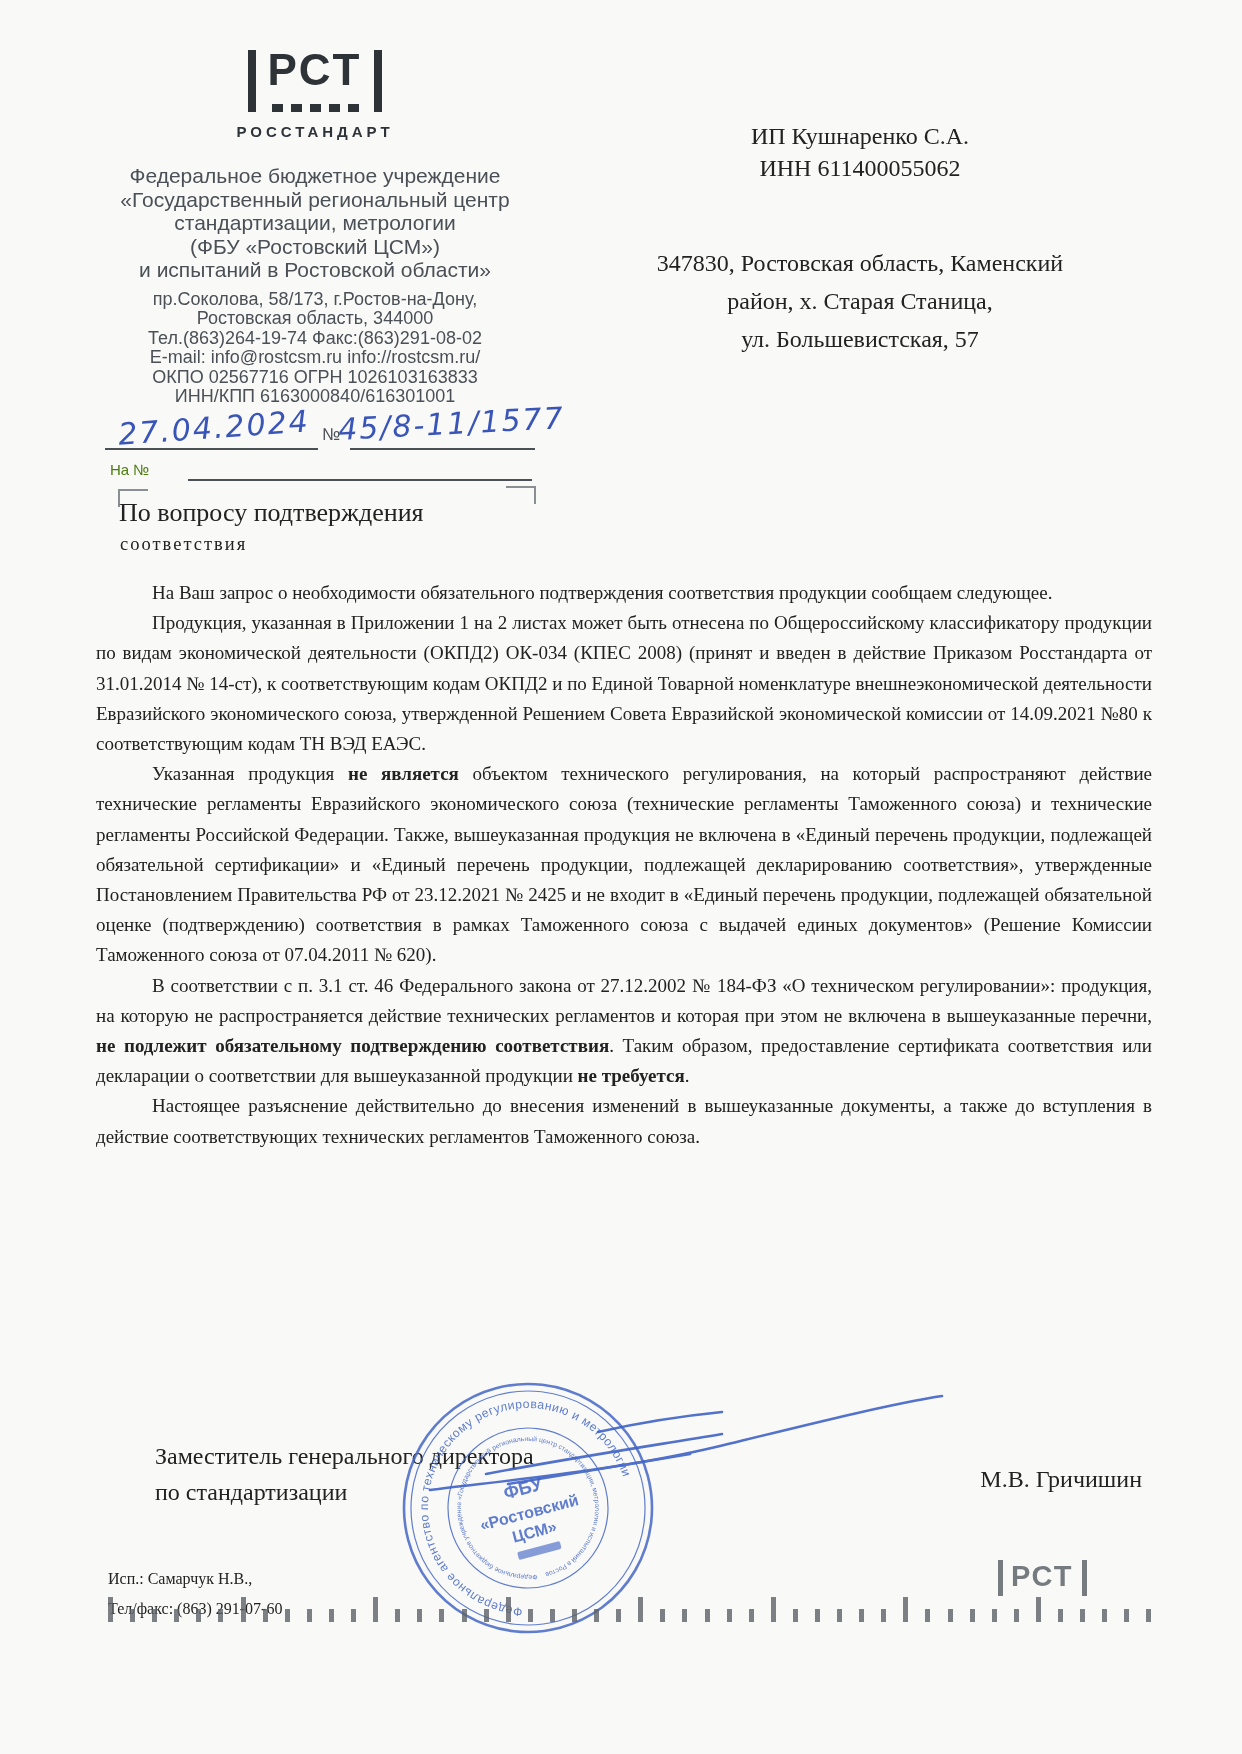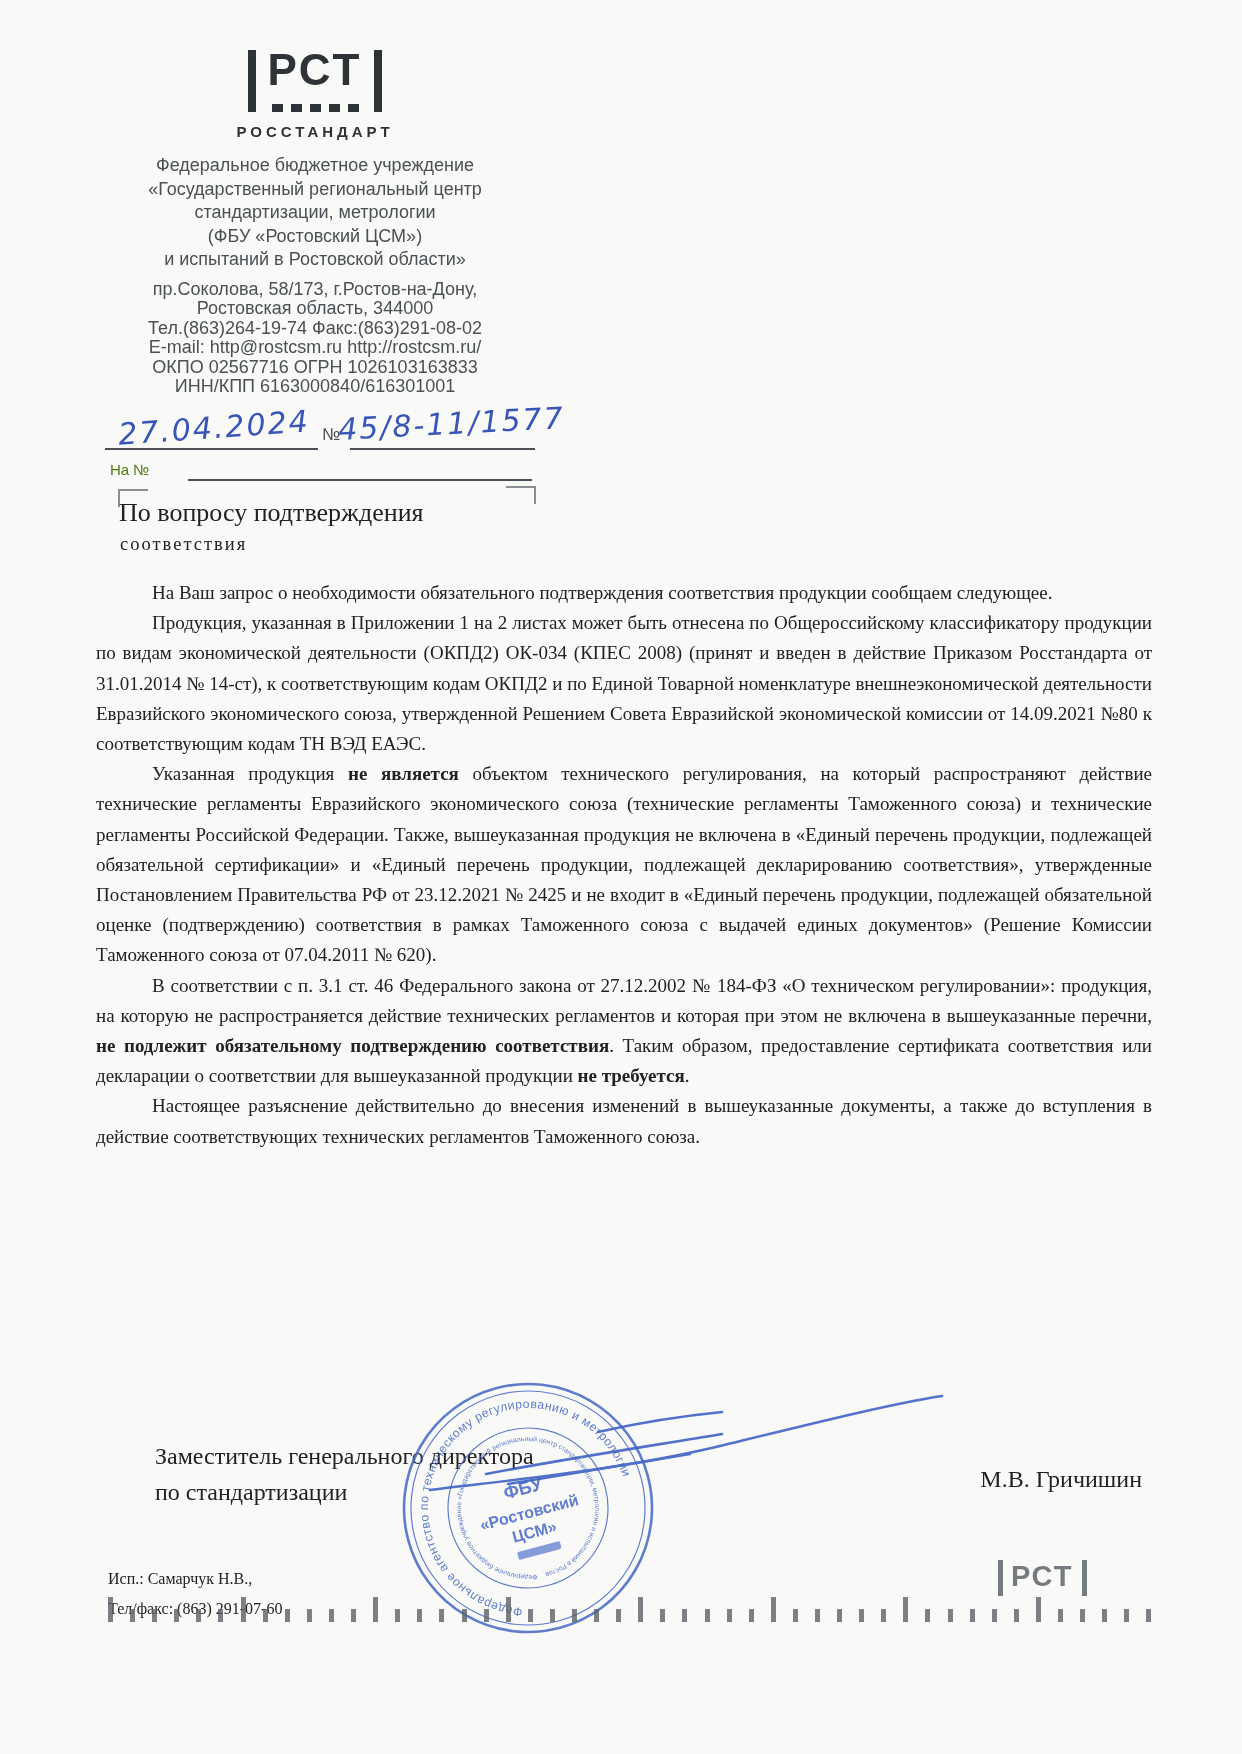--- a/index.html
+++ b/index.html
@@ -11,21 +11,21 @@
   
   .letterhead{position:absolute;left:95px;top:50px;width:440px;text-align:center;
     font-family:"Liberation Sans", sans-serif;color:#4a5056;}
   .logo{display:inline-flex;align-items:stretch;gap:12px;height:62px;}
   .logo .bar{width:8px;background:#2e3338;}
   .logo .logo-mid{display:flex;flex-direction:column;align-items:center;justify-content:space-between;}
   .logo .logo-letters{font-weight:bold;font-size:44px;line-height:40px;letter-spacing:3px;color:#2e3338;}
   .logo .logo-dashes{display:flex;gap:8px;margin-top:4px;}
   .logo .logo-dashes i{display:block;width:11px;height:8px;background:#2e3338;}
   .logo-caption{margin-top:7px;font-weight:bold;font-size:15px;letter-spacing:4px;color:#2e3338;}
-  .org-lines{margin-top:14px;font-size:18px;line-height:23.5px;}
+  .org-lines{margin-top:24px;font-size:21px;line-height:23.5px;}
   .contact-lines{margin-top:8px;font-size:18px;line-height:19.5px;}
   
   .hw{position:absolute;color:#3a55b8;font-style:italic;letter-spacing:2px;
       font-family:"DejaVu Sans", sans-serif;white-space:nowrap;}
   .hw-date{left:118px;top:410px;font-size:30px;transform:rotate(-4deg);}
   .hw-number{left:338px;top:406px;font-size:30px;transform:rotate(-3deg);}
   .ref-underline{position:absolute;height:0;border-bottom:2px solid #4a5056;}
   .u-date{left:105px;top:448px;width:213px;}
   .u-number{left:350px;top:448px;width:185px;}
   .no-label{position:absolute;left:322px;top:425px;font-family:"Liberation Sans",sans-serif;
@@ -92,37 +92,46 @@
         <div>Федеральное бюджетное учреждение</div>
         <div>«Государственный региональный центр</div>
         <div>стандартизации, метрологии</div>
         <div>(ФБУ «Ростовский ЦСМ»)</div>
         <div>и испытаний в Ростовской области»</div>
       </div>
     <div class="contact-lines">
         <div>пр.Соколова, 58/173, г.Ростов-на-Дону,</div>
         <div>Ростовская область, 344000</div>
         <div>Тел.(863)264-19-74 Факс:(863)291-08-02</div>
-        <div>E-mail: http@rostcsm.ru   http://rostcsm.ru/</div>
+        <div>E-mail: info@rostcsm.ru   info://rostcsm.ru/</div>
         <div>ОКПО 02567716  ОГРН 1026103163833</div>
         <div>ИНН/КПП 6163000840/616301001</div>
       </div>
   </div>
 
   <div class="hw hw-date">27.04.2024</div>
   <div class="hw hw-number">45/8-11/1577</div>
   <div class="ref-underline u-date"></div>
   <div class="no-label">№</div>
   <div class="ref-underline u-number"></div>
   <div class="na-label">На №</div>
   <div class="ref-underline u-na"></div>
 
   <div class="corner corner-left"></div>
   <div class="corner corner-right"></div>
 
+  <div class="recipient">
+    <div>ИП Кушнаренко С.А.</div>
+    <div>ИНН 611400055062</div>
+    <div class="addr">
+        <div>347830, Ростовская область, Каменский</div>
+        <div>район, х. Старая Станица,</div>
+        <div>ул. Большевистская, 57</div>
+      </div>
+  </div>
 
   <div class="subject1">По вопросу подтверждения</div>
   <div class="subject2">соответствия</div>
 
   <div class="body-text">
       <p class="para"><span>На Ваш запрос о необходимости обязательного подтверждения соответствия продукции сообщаем следующее.</span></p>
       <p class="para"><span>Продукция, указанная в Приложении 1 на 2 листах может быть отнесена по Общероссийскому классификатору продукции по видам экономической деятельности (ОКПД2) ОК-034 (КПЕС 2008) (принят и введен в действие Приказом Росстандарта от 31.01.2014 № 14-ст), к соответствующим кодам ОКПД2 и по Единой Товарной номенклатуре внешнеэкономической деятельности Евразийского экономического союза, утвержденной Решением Совета Евразийской экономической комиссии от 14.09.2021 №80 к соответствующим кодам ТН ВЭД ЕАЭС.</span></p>
       <p class="para"><span>Указанная продукция </span><b>не является</b><span> объектом технического регулирования, на который распространяют действие технические регламенты Евразийского экономического союза (технические регламенты Таможенного союза)  и технические регламенты Российской Федерации. Также, вышеуказанная продукция не включена в «Единый перечень продукции, подлежащей обязательной сертификации» и «Единый перечень продукции, подлежащей декларированию соответствия», утвержденные Постановлением Правительства РФ от 23.12.2021 № 2425 и не входит в «Единый перечень продукции, подлежащей обязательной оценке (подтверждению) соответствия в рамках Таможенного союза с выдачей единых документов» (Решение Комиссии Таможенного союза от 07.04.2011 № 620).</span></p>
       <p class="para"><span>В соответствии с п. 3.1 ст. 46 Федерального закона от 27.12.2002 № 184-ФЗ «О техническом регулировании»: продукция, на которую не распространяется действие технических регламентов и которая при этом не включена в вышеуказанные перечни, </span><b>не подлежит обязательному подтверждению соответствия</b><span>. Таким образом, предоставление сертификата соответствия или декларации о соответствии для вышеуказанной продукции </span><b>не требуется</b><span>.</span></p>
       <p class="para"><span>Настоящее разъяснение действительно до внесения изменений в вышеуказанные документы, а также до вступления в действие соответствующих технических регламентов Таможенного союза.</span></p>

